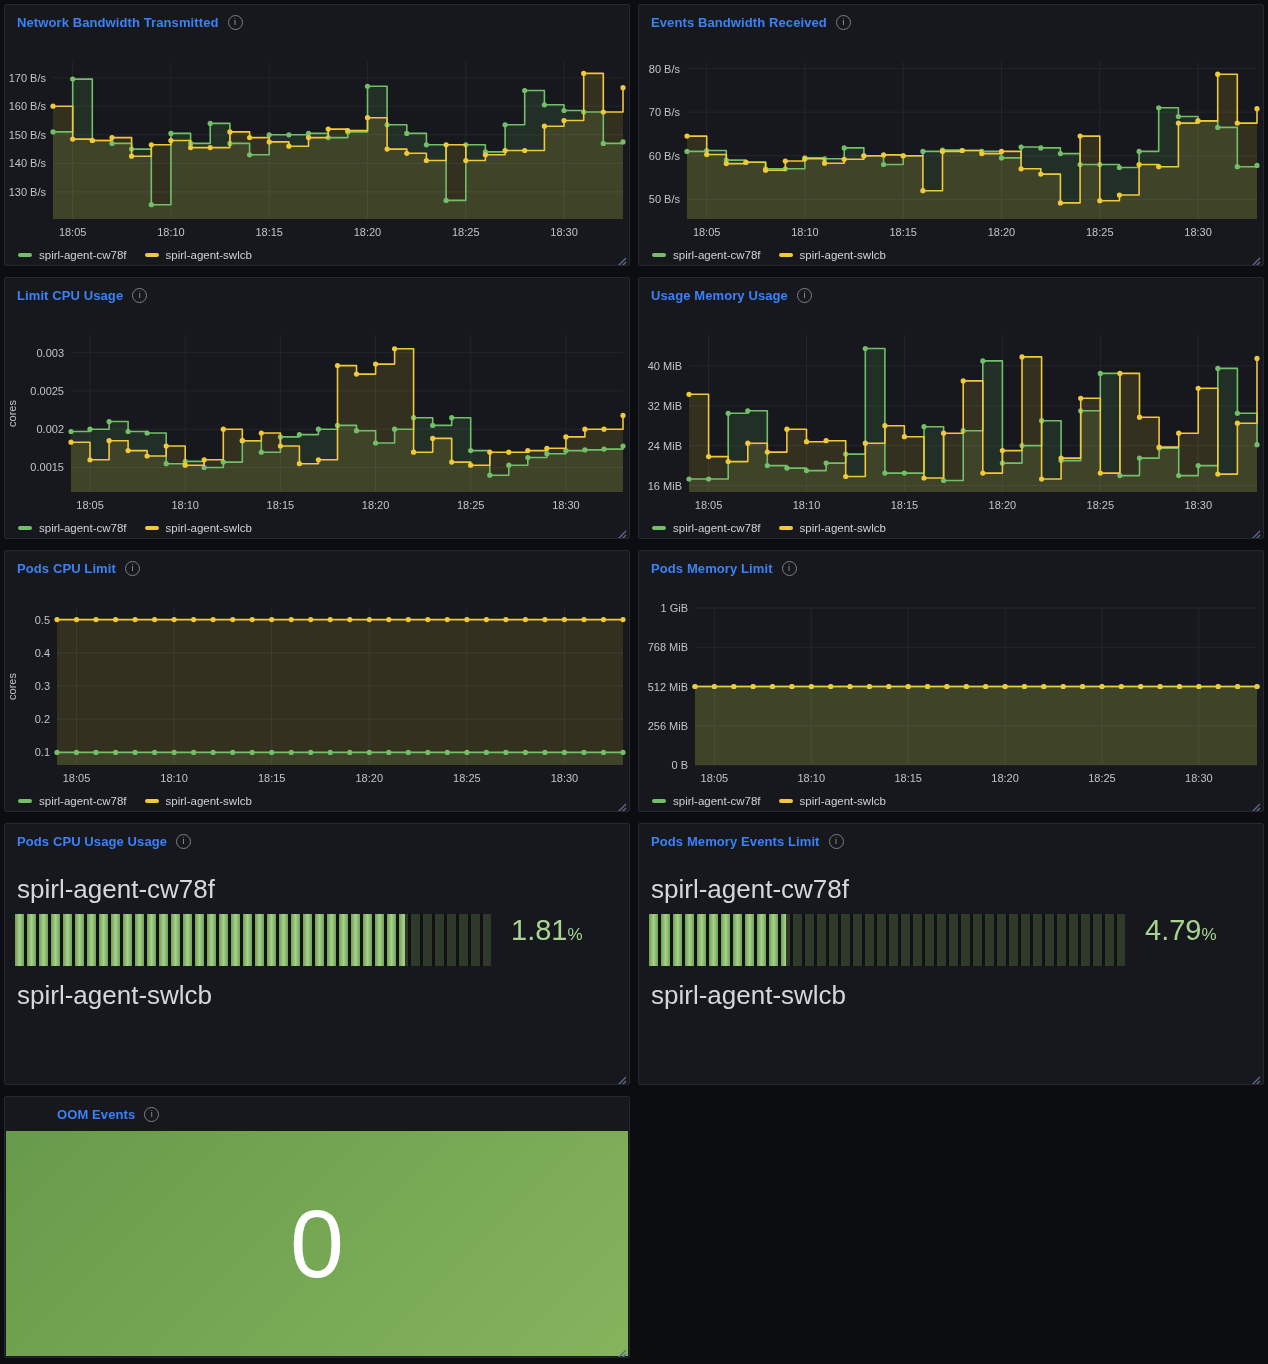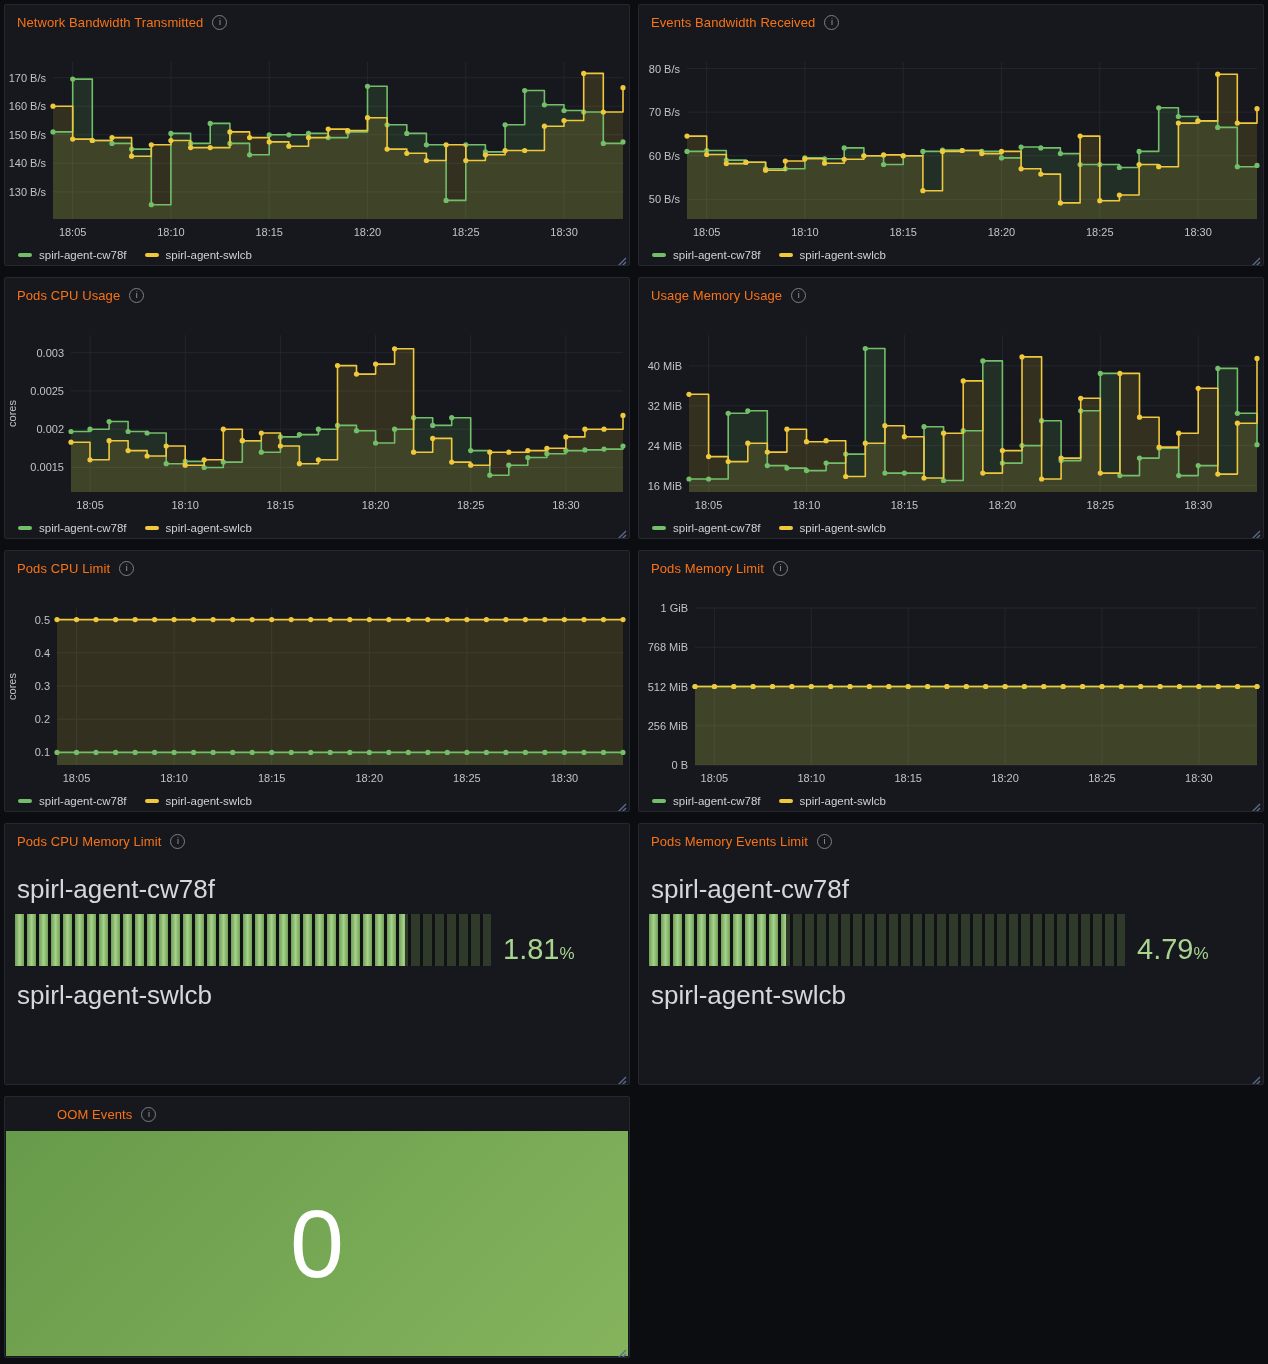--- a/index.html
+++ b/index.html
@@ -1,31 +1,31 @@
 <!DOCTYPE html>
 <html><head>
 <meta charset="utf-8">
 <style>
   html,body{margin:0;padding:0;background:#0c0d10;}
   body{width:1268px;height:1364px;font-family:"Liberation Sans",sans-serif;-webkit-font-smoothing:antialiased;}
   .grid{display:grid;grid-template-columns:626px 626px;grid-auto-rows:262px;column-gap:8px;row-gap:11px;padding:4px 4px 6px 4px;}
   .panel{box-sizing:border-box;background:#16181d;border:1px solid #25282e;border-radius:2px;position:relative;overflow:hidden;}
   .panel-header{height:34px;display:flex;align-items:center;padding:0 12px;gap:9px;}
-  .panel-title{font-size:13px;font-weight:400;color:#f97316;margin:0;letter-spacing:.1px;}
+  .panel-title{font-size:13px;font-weight:700;color:#3b82f6;margin:0;letter-spacing:.1px;}
   .info-icon{width:13px;height:13px;border:1px solid #7b8087;border-radius:50%;color:#9aa0a6;font-size:9px;line-height:13px;text-align:center;display:inline-block;font-style:normal;}
   svg.chart{display:block;}
   .legend{height:20px;display:flex;align-items:center;gap:18px;padding-left:13px;}
   .legend-item{display:flex;align-items:center;gap:7px;cursor:pointer;background:none;border:none;padding:0;}
   .pill{width:14px;height:4px;border-radius:2px;display:inline-block;}
   .legend-label{font-size:11.5px;color:#d0d2d7;}
   .resize-handle{position:absolute;right:2px;bottom:2px;width:10px;height:10px;}
   
   .gauge-body{padding:2px 10px 0 10px;}
   .gauge-name{font-size:26px;color:#d5d7db;margin:14px 0 10px 2px;line-height:30px;}
-  .gauge-row{display:flex;align-items:flex-end;}
+  .gauge-row{display:flex;align-items:flex-start;gap:8px;}
   .gauge-track{flex:0 0 476px;height:52px;position:relative;overflow:hidden;
     background:repeating-linear-gradient(90deg,#2f3a2b 0px,#2f3a2b 9.2px,#101216 9.2px,#101216 12px);}
   .gauge-fill{position:absolute;top:0;bottom:0;left:0;
     background:repeating-linear-gradient(90deg,#6f9e57 0px,#a6d289 4.6px,#6f9e57 9.2px,#101216 9.2px,#101216 12px);}
   .gauge-value{margin-left:12px;font-size:29px;color:#a8d48f;white-space:nowrap;}
   .gauge-value .pct{font-size:17px;}
   
   .stat-body{position:absolute;left:1px;right:1px;top:34px;bottom:1px;display:flex;align-items:center;justify-content:center;}
   .stat-value{font-size:97px;font-weight:500;color:#ffffff;line-height:1;}
 </style>
@@ -243,21 +243,21 @@
           <span class="legend-label">spirl-agent-swlcb</span>
         </div>
     </div>
     <span class="resize-handle"><svg width="10" height="10">
           <path d="M1 9 L9 1 M5 9 L9 5" stroke="#5c6b8d" stroke-width="1.4" fill="none"></path>
         </svg></span>
   </section>
 
   <section class="panel">
     <header class="panel-header">
-      <h2 class="panel-title">Pods CPU Usage</h2>
+      <h2 class="panel-title">Limit CPU Usage</h2>
       <i class="info-icon">i</i>
     </header>
     <svg class="chart" width="624" height="206" viewBox="0 0 624 206">
         <line x1="85.0344827586207" x2="85.0344827586207" y1="23" y2="180" stroke="#23262d"></line>
         <text x="85.0344827586207" y="197" text-anchor="middle" font-size="11" fill="#c0c3c9">18:05</text>
         <line x1="180.20689655172413" x2="180.20689655172413" y1="23" y2="180" stroke="#23262d"></line>
         <text x="180.20689655172413" y="197" text-anchor="middle" font-size="11" fill="#c0c3c9">18:10</text>
         <line x1="275.37931034482756" x2="275.37931034482756" y1="23" y2="180" stroke="#23262d"></line>
         <text x="275.37931034482756" y="197" text-anchor="middle" font-size="11" fill="#c0c3c9">18:15</text>
         <line x1="370.55172413793105" x2="370.55172413793105" y1="23" y2="180" stroke="#23262d"></line>
@@ -673,21 +673,21 @@
           <span class="legend-label">spirl-agent-swlcb</span>
         </div>
     </div>
     <span class="resize-handle"><svg width="10" height="10">
           <path d="M1 9 L9 1 M5 9 L9 5" stroke="#5c6b8d" stroke-width="1.4" fill="none"></path>
         </svg></span>
   </section>
 
   <section class="panel">
     <header class="panel-header">
-      <h2 class="panel-title">Pods CPU Memory Limit</h2>
+      <h2 class="panel-title">Pods CPU Usage Usage</h2>
       <i class="info-icon">i</i>
     </header>
     <div class="gauge-body">
       <div class="gauge">
         <div class="gauge-name">spirl-agent-cw78f</div>
         <div class="gauge-row">
           <div class="gauge-track">
               <div class="gauge-fill" style="width: 82%;"></div>
             </div>
           <div class="gauge-value"><span>1.81</span><span class="pct">%</span></div>

